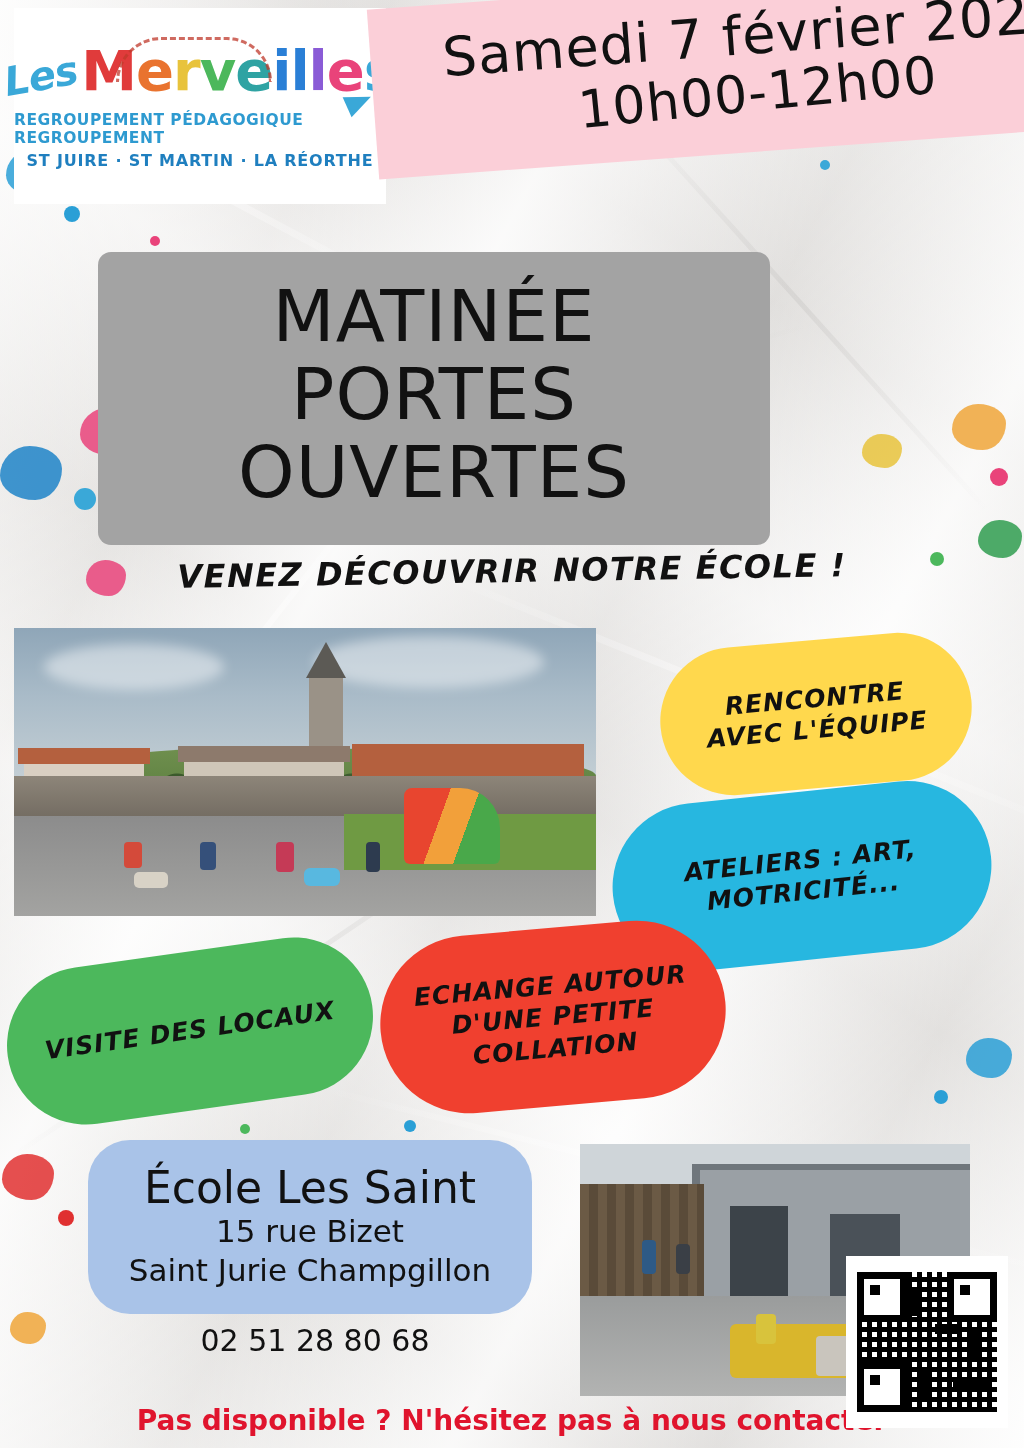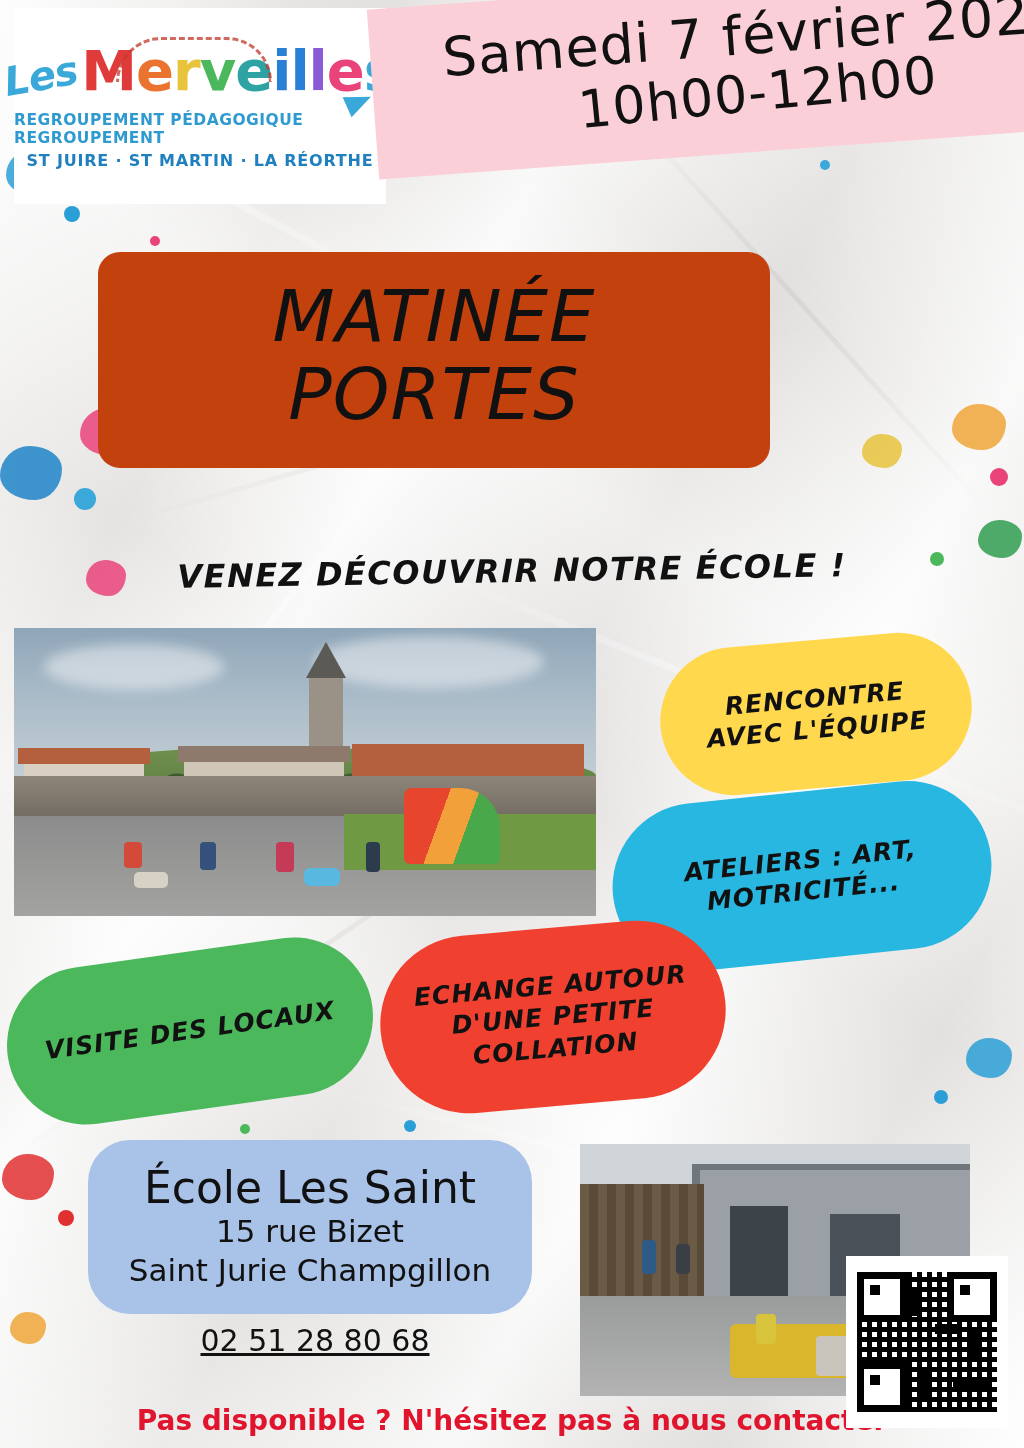--- a/index.html
+++ b/index.html
@@ -126,24 +126,23 @@
   }
   #date-line-1 { font-size: 54px; line-height: 1.05; }
   #date-line-2 { font-size: 52px; line-height: 1.1; transform: rotate(-1.5deg); }
 
   
   #title-block {
     position: absolute;
     left: 98px; top: 252px;
     width: 632px;
     padding: 26px 20px 34px;
-    background: #c2410c;
-    border-radius: 22px;
-    text-align: center;
-    font-style: italic;
+    background: #a3a3a3;
+    border-radius: 13px;
+    text-align: center;
   }
   #title-block .t {
     font-family: "DejaVu Sans", sans-serif;
     font-size: 72px;
     line-height: 1.08;
     color: #111;
     letter-spacing: 1px;
   }
 
   
@@ -276,21 +275,20 @@
   #address-1 { font-size: 31px; line-height: 1.25; }
   #address-2 { font-size: 31px; line-height: 1.25; }
 
   
   #contact {
     position: absolute;
     left: 80px; top: 1322px;
     width: 470px;
     text-align: center;
     color: #111;
-    text-decoration: underline;
   }
   #phone { font-size: 30px; line-height: 1.25; }
   #email { font-size: 28px; line-height: 1.3; }
   #footer-note {
     position: absolute;
     left: 0; top: 1404px;
     width: 1024px;
     text-align: center;
     color: #e0142d;
     font-size: 28px;
@@ -390,20 +388,21 @@
     <div class="logo-sub2">ST JUIRE · ST MARTIN · LA RÉORTHE</div>
   </div>
 
   <div id="date-banner">
     <div class="line" id="date-line-1">Samedi 7 février 2026</div>
     <div class="line" id="date-line-2">10h00-12h00</div>
   </div>
 
   <div id="title-block">
     <div class="t">MATINÉE PORTES</div>
+    <div class="t">OUVERTES</div>
   </div>
 
   <div id="subtitle">VENEZ DÉCOUVRIR NOTRE ÉCOLE !</div>
 
   <div id="photo-school">
     <div class="sky"></div>
     <div class="cloud" style="left:30px;top:16px;width:180px;height:46px;"></div>
     <div class="cloud" style="left:300px;top:8px;width:230px;height:52px;"></div>
     <div class="hills"></div>
     <div class="treeline"></div>

